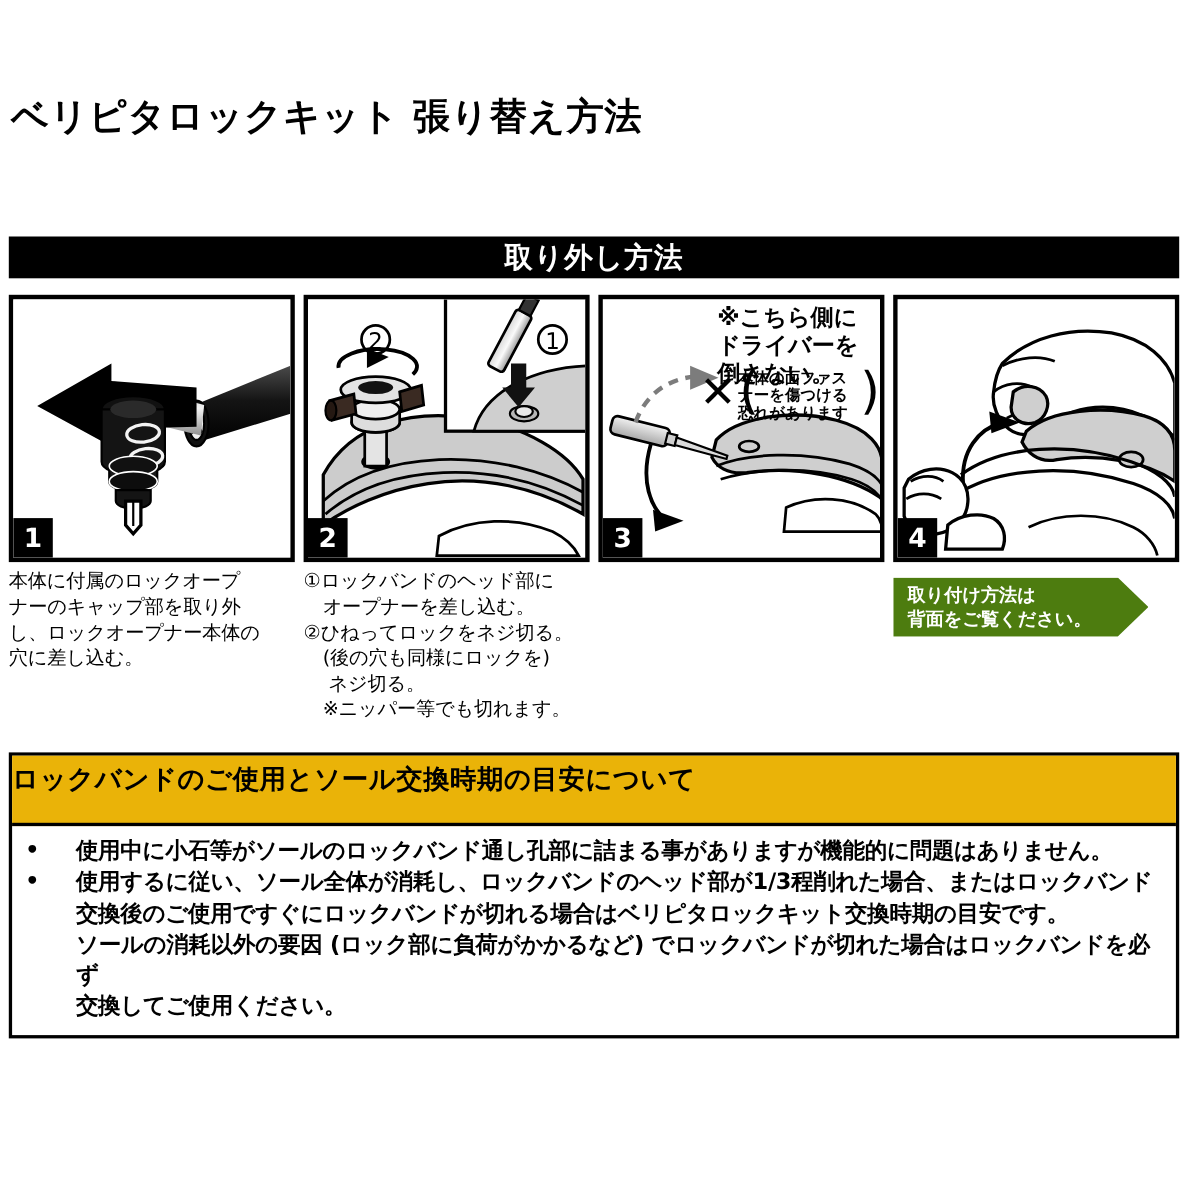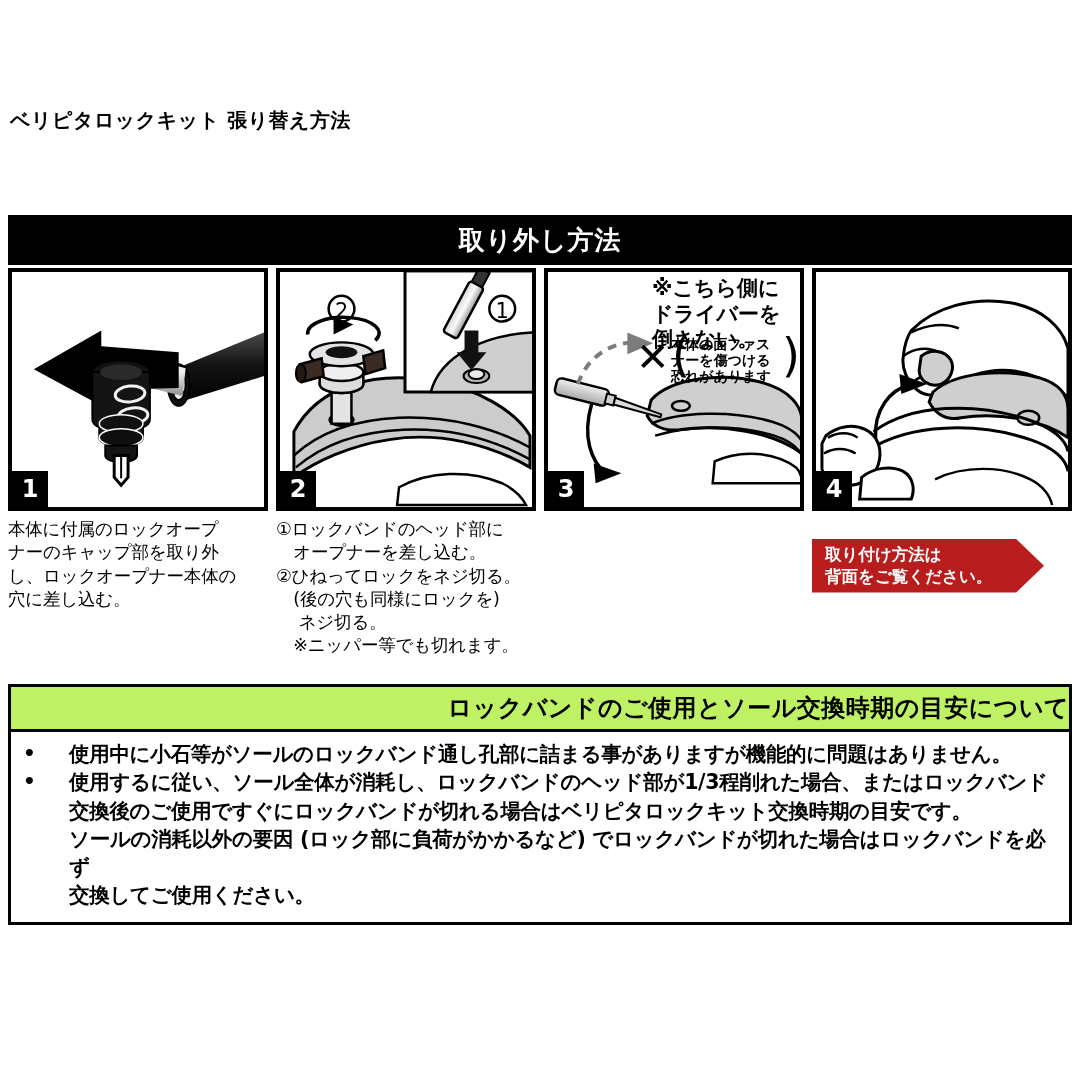--- a/index.html
+++ b/index.html
@@ -14,34 +14,33 @@
     color: #000000;
     position: relative;
     overflow: hidden;
   }
 
   
   .page-title {
     position: absolute;
     left: 10px;
     top: 83px;
-    font-size: 20px;
+    font-size: 34px;
     font-weight: bold;
     letter-spacing: 0.5px;
     white-space: nowrap;
-    margin-top: 24px;
   }
 
   
   .section-bar {
     position: absolute;
     left: 8px;
     top: 215px;
     width: 1064px;
-    height: 50px;
+    height: 38px;
     background: #000000;
     color: #ffffff;
     display: flex;
     align-items: center;
     justify-content: center;
     font-size: 26px;
     font-weight: bold;
     letter-spacing: 1px;
   }
 
@@ -91,24 +90,24 @@
     font-size: 17.5px;
     font-weight: normal;
     line-height: 1.33;
     letter-spacing: -0.2px;
     white-space: pre-line;
   }
 
   
   .arrow-banner {
     position: relative;
-    margin-top: 28px;
+    margin-top: 14px;
     width: 232px;
     min-height: 48px;
-    background: #b91c1c;
+    background: #4d7c0f;
     color: #ffffff;
     font-size: 16.5px;
     font-weight: bold;
     line-height: 1.32;
     padding: 5px 0 5px 13px;
     box-sizing: border-box;
     white-space: pre-line;
     clip-path: polygon(0 0, 88% 0, 100% 50%, 88% 100%, 0 100%);
   }
 
@@ -116,26 +115,26 @@
   .notice {
     position: absolute;
     left: 8px;
     top: 684px;
     width: 1064px;
     border: 3px solid #000000;
     box-sizing: border-box;
     background: #ffffff;
   }
   .notice-head {
-    background: #bef264;
+    background: #eab308;
     border-bottom: 3px solid #000000;
-    text-align: right;
+    text-align: left;
     font-size: 24px;
     font-weight: bold;
-    padding: 5px 0 5px;
+    padding: 5px 0 24px;
     letter-spacing: 0.5px;
   }
   .notice-body {
     padding: 8px 12px 12px 12px;
   }
   .notice-item {
     display: flex;
     font-size: 20.5px;
     font-weight: bold;
     line-height: 1.38;

